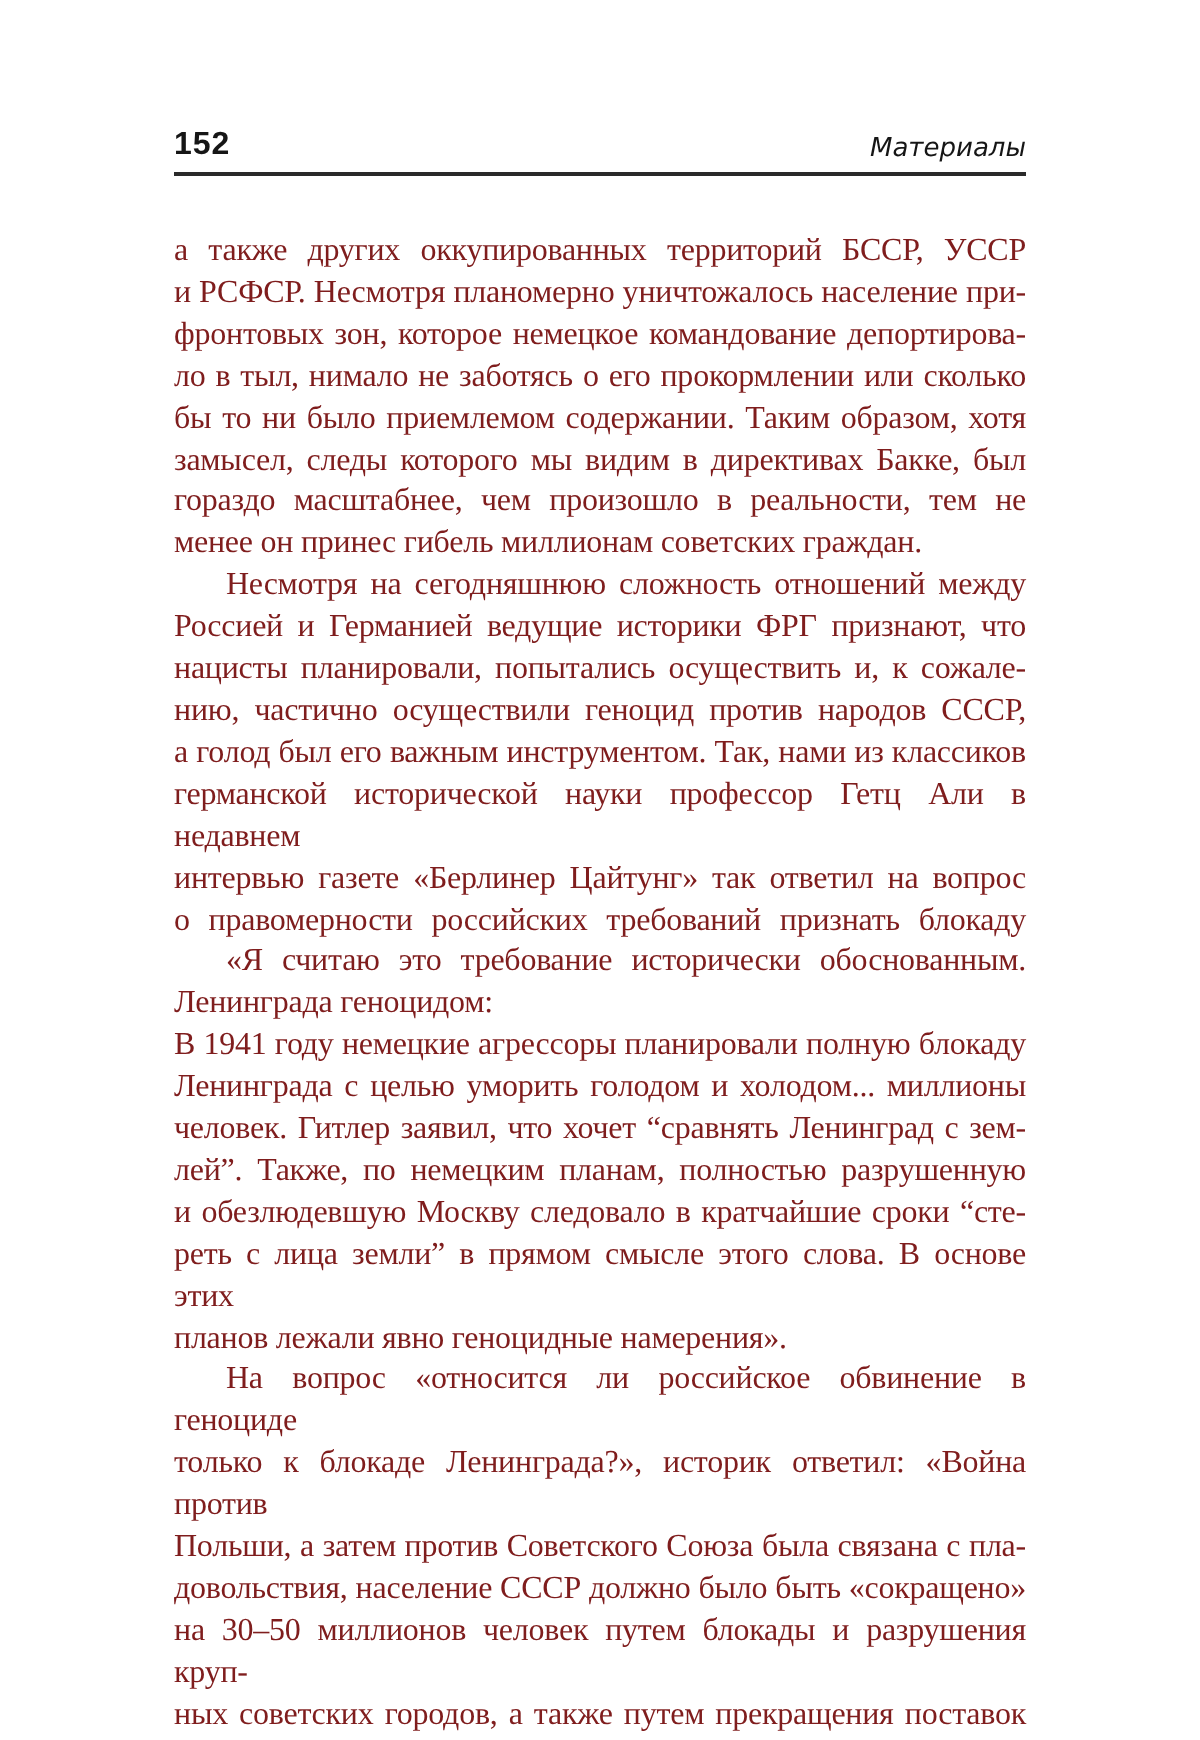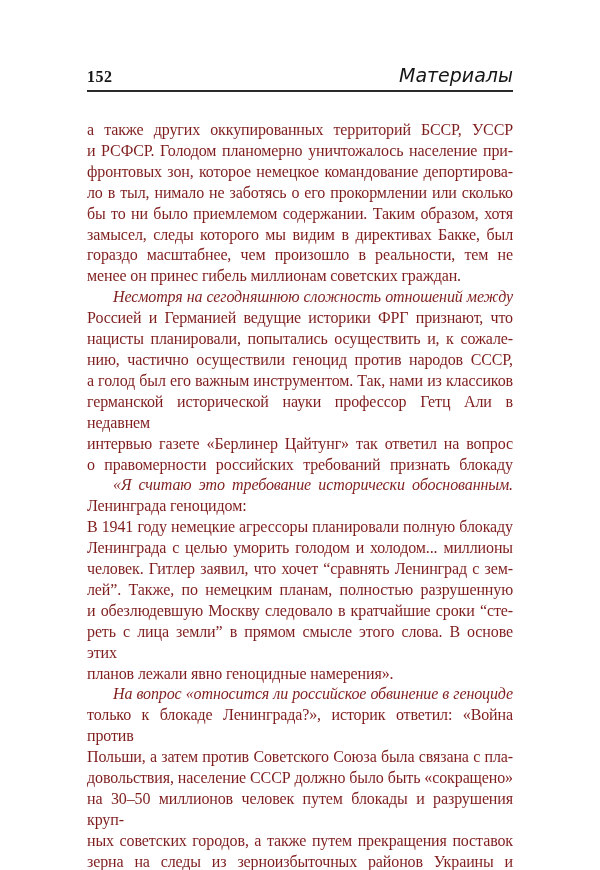--- a/index.html
+++ b/index.html
@@ -22,61 +22,60 @@
     width: 426px;
   }
   .pagehead {
     display: flex;
     justify-content: space-between;
     align-items: flex-end;
     border-bottom: 2px solid #2a2a2a;
     padding-bottom: 4px;
   }
   .page-number {
-    font-family: Liberation Serif, serif;
+    font-family: Liberation Sans, sans-serif;
     font-weight: bold;
     font-size: 16px;
     letter-spacing: 0.5px;
   }
   .running-title {
     font-family: "DejaVu Sans", "Liberation Sans", sans-serif;
     font-style: italic;
-    font-size: 19px;
+    font-size: 13px;
   }
   .textblock {
     margin-top: 28px;
   }
   .tline {
     font-size: 16px;
     line-height: 20.9px;
     letter-spacing: -0.12px;
     text-align: justify;
     text-align-last: justify;
     white-space: normal;
     color: #7f1d1d;
   }
   .tline.indent {
     text-indent: 26px;
-    font-style: italic;
   }
   .tline.noend {
     text-align-last: left;
   }
 </style>
 </head>
 <body>
 
 <div class="page">
   <div class="pagehead">
     <span class="page-number">152</span>
     <span class="running-title">Материалы</span>
   </div>
   <div class="textblock">
       <div class="tline">а также других оккупированных территорий БССР, УССР</div>
-      <div class="tline">и РСФСР. Голодом планомерно уничтожалось население при-</div>
+      <div class="tline">и РСФСР. Несмотря планомерно уничтожалось население при-</div>
       <div class="tline">фронтовых зон, которое немецкое командование депортирова-</div>
       <div class="tline">ло в тыл, нимало не заботясь о его прокормлении или сколько</div>
       <div class="tline">бы то ни было приемлемом содержании. Таким образом, хотя</div>
       <div class="tline">замысел, следы которого мы видим в директивах Бакке, был</div>
       <div class="tline">гораздо масштабнее, чем произошло в реальности, тем не</div>
       <div class="tline noend">менее он принес гибель миллионам советских граждан.</div>
       <div class="tline indent">Несмотря на сегодняшнюю сложность отношений между</div>
       <div class="tline">Россией и Германией ведущие историки ФРГ признают, что</div>
       <div class="tline">нацисты планировали, попытались осуществить и, к сожале-</div>
       <div class="tline">нию, частично осуществили геноцид против народов СССР,</div>

